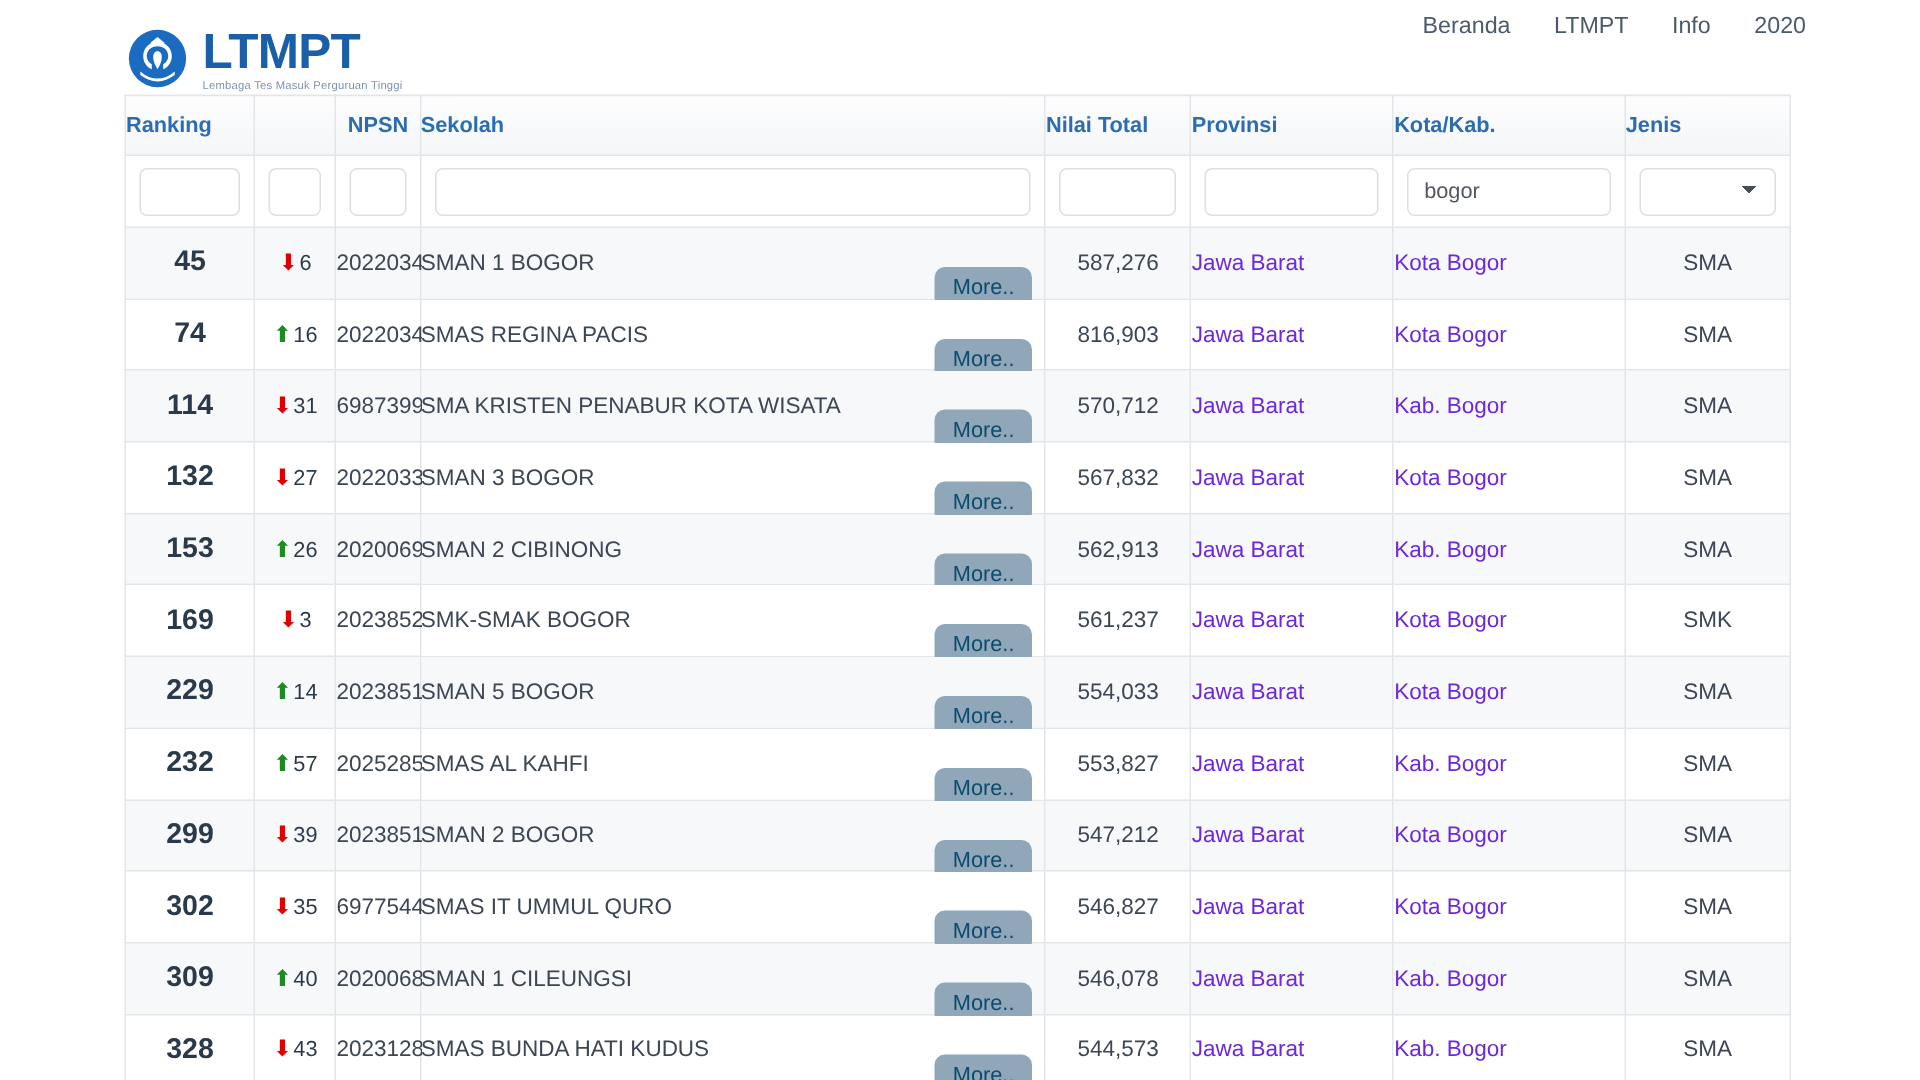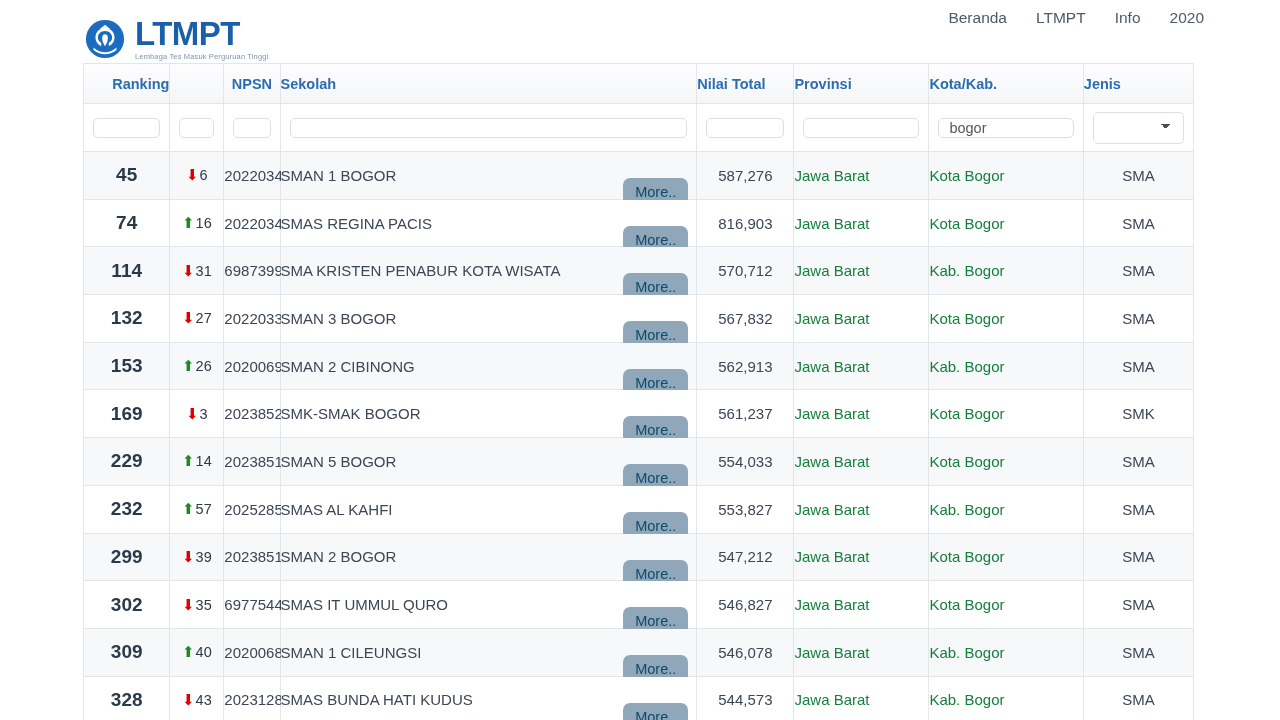--- a/index.html
+++ b/index.html
@@ -78,31 +78,31 @@
   thead th {
     height: 40px;
     background: linear-gradient(to bottom, #fdfdfe 0%, #f4f6f8 100%);
     color: #2c6cb0;
     font-size: 14.5px;
     font-weight: bold;
     text-align: left;
     padding-left: 12px;
     border-bottom: 1px solid #dfe3e6;
   }
-  th.c-rank { text-align: right; padding-left: 0; }
+  th.c-rank { text-align: left; padding-left: 0; }
   th.c-npsn { text-align: center; padding-left: 0; }
 
   tr.filters td {
     height: 48px;
     background: #ffffff;
     padding: 0 9px;
   }
   .fin {
     width: 100%;
-    height: 20px;
+    height: 32px;
     border: 1px solid #dcdfe2;
     border-radius: 5px;
     background: #fff;
     font-family: "Liberation Sans", sans-serif;
     font-size: 14.5px;
     color: #52585e;
     padding: 0 10px;
     outline: none;
   }
   .fin::placeholder { color: #a9aeb3; }
@@ -178,21 +178,21 @@
     cursor: pointer;
   }
   td.c-nilai {
     text-align: center;
     font-size: 15px;
     color: #3c4654;
   }
   td.c-prov, td.c-kota {
     padding-left: 12px;
     font-size: 15px;
-    color: #15803d;
+    color: #6d28d9;
   }
   td.c-jenis {
     text-align: center;
     font-size: 15px;
     color: #3c4654;
   }
 </style>
 </head>
 <body>
 

